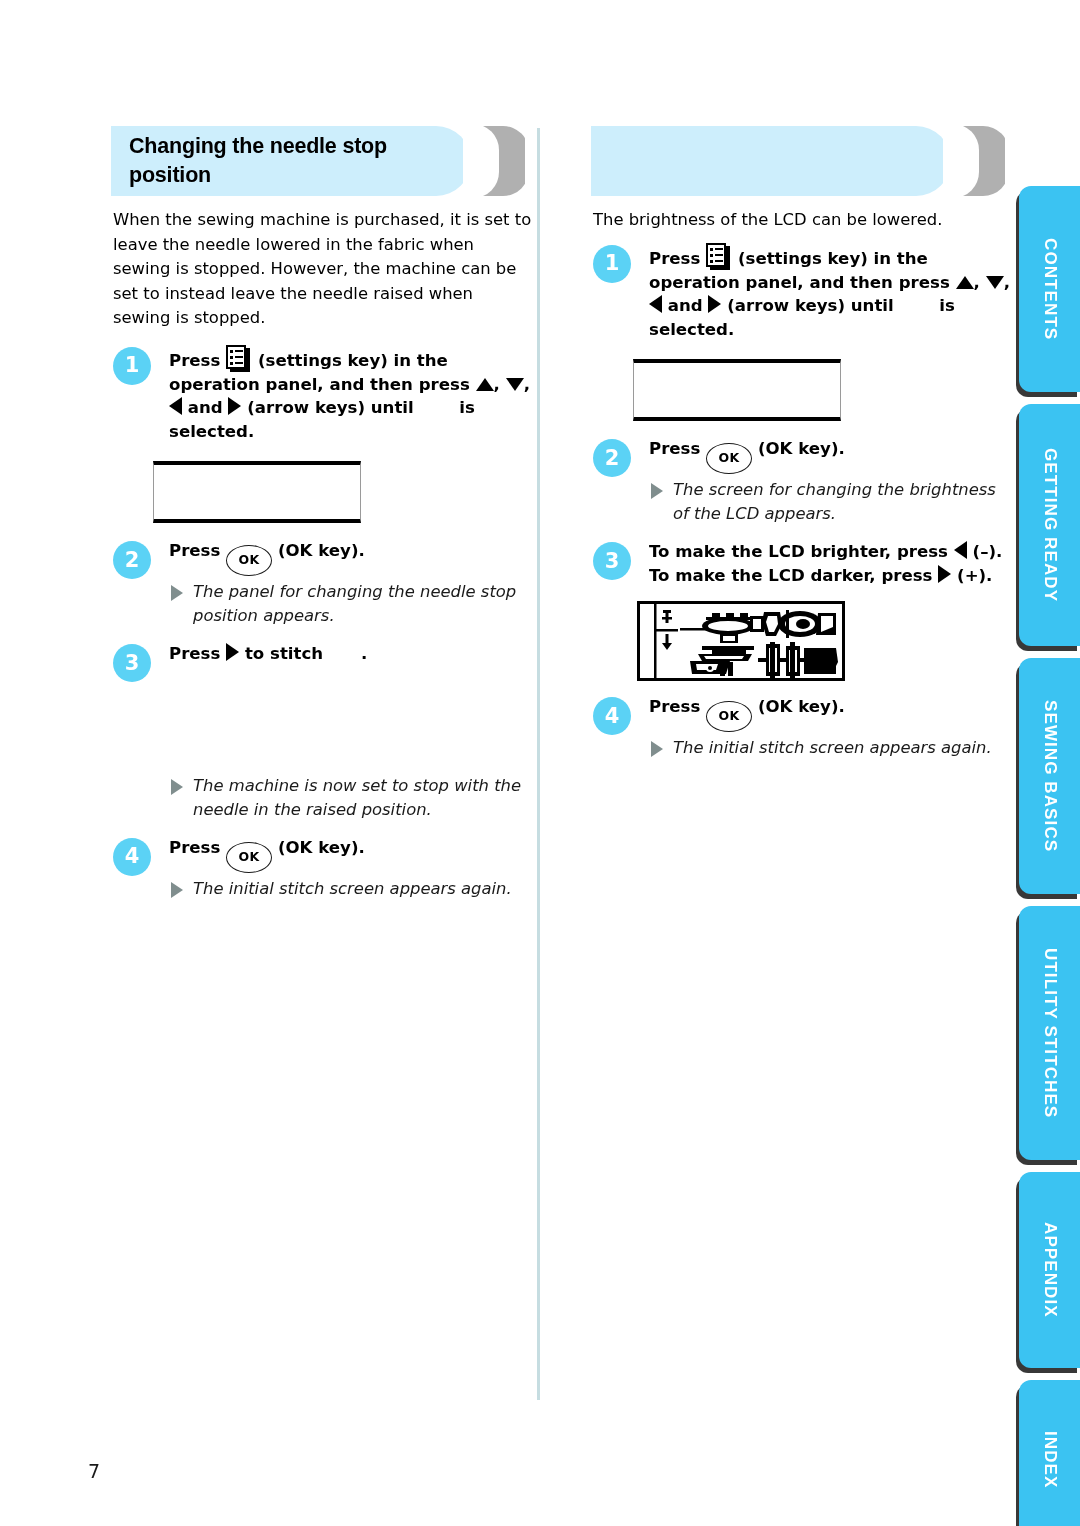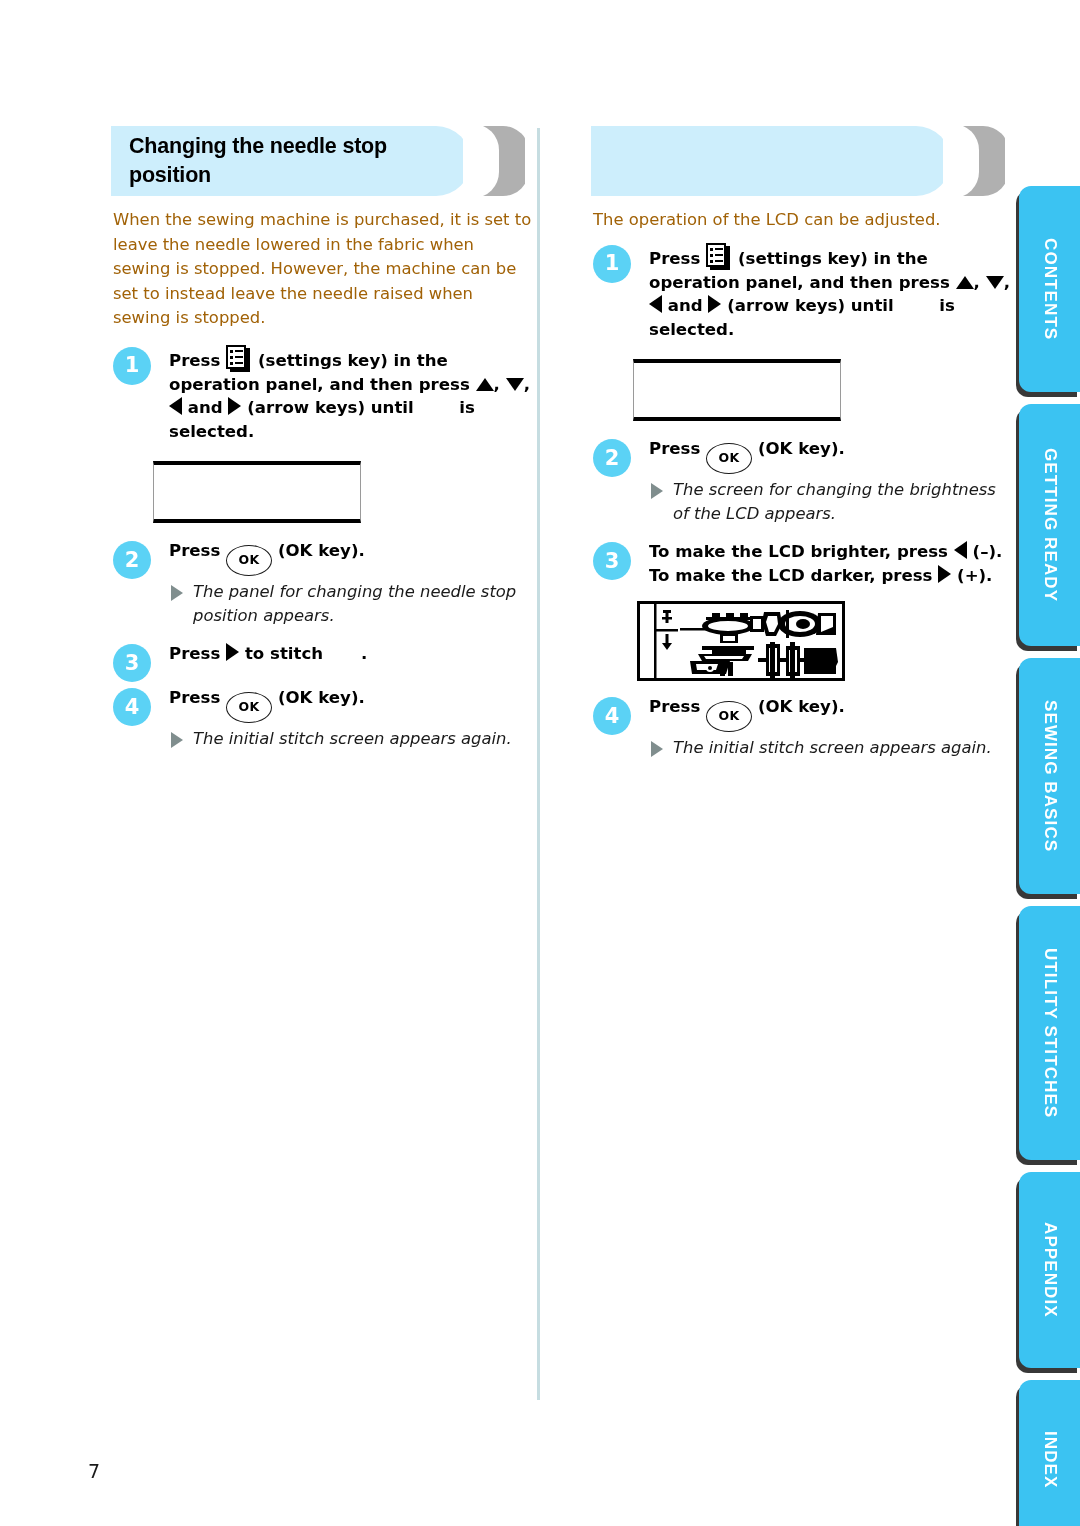--- a/index.html
+++ b/index.html
@@ -89,21 +89,21 @@
     letter-spacing: -0.2px;
     color: #000;
     font-family: "Liberation Sans", sans-serif;
   }
 
   
   .intro {
     font-family: "DejaVu Sans", sans-serif;
     font-size: 16.4px;
     line-height: 24.5px;
-    color: #a16207;
+    color: #000000;
     margin: 4px 0 14px 2px;
     width: 420px;
   }
 
   
   .step {
     position: relative;
     margin: 0 0 6px 0;
     min-height: 30px;
   }
@@ -379,20 +379,24 @@
 
     <div class="step" style="margin-top:14px;">
       <div class="step-num">3</div>
       <div class="step-body">
         <div class="step-title">
           <span>Press</span>
           <span class="arrow right"></span>
           <span>to stitch</span>
           <span style="display:inline-block;width:32px;"></span><span>.</span>
         </div>
+        <div class="result" style="margin-top:108px;">
+          <span class="tri tri-gray"></span>
+          <span class="txt">The machine is now set to stop with the needle in the raised position.</span>
+        </div>
       </div>
     </div>
 
     <div class="step" style="margin-top:14px;">
       <div class="step-num">4</div>
       <div class="step-body">
         <div class="step-title">
           <span>Press</span>
           <span class="okkey">OK</span>
           <span>(OK key).</span>
@@ -406,21 +410,21 @@
 
   </div>
 
   <div class="column right">
 
     <div class="sec-header">
       <div class="bar"></div>
       <div class="crescent"></div>
     </div>
 
-    <div class="intro" style="margin-bottom:10px;">The operation of the LCD can be adjusted.</div>
+    <div class="intro" style="margin-bottom:10px;">The brightness of the LCD can be lowered.</div>
 
     <div class="step">
       <div class="step-num">1</div>
       <div class="step-body">
         <div class="step-title">
           <span>Press</span>
           <span class="settings-key ico">
             <span class="shadow"></span>
             <span class="sheet"></span>
             <span class="dot" style="left:4px;top:5px;"></span>

